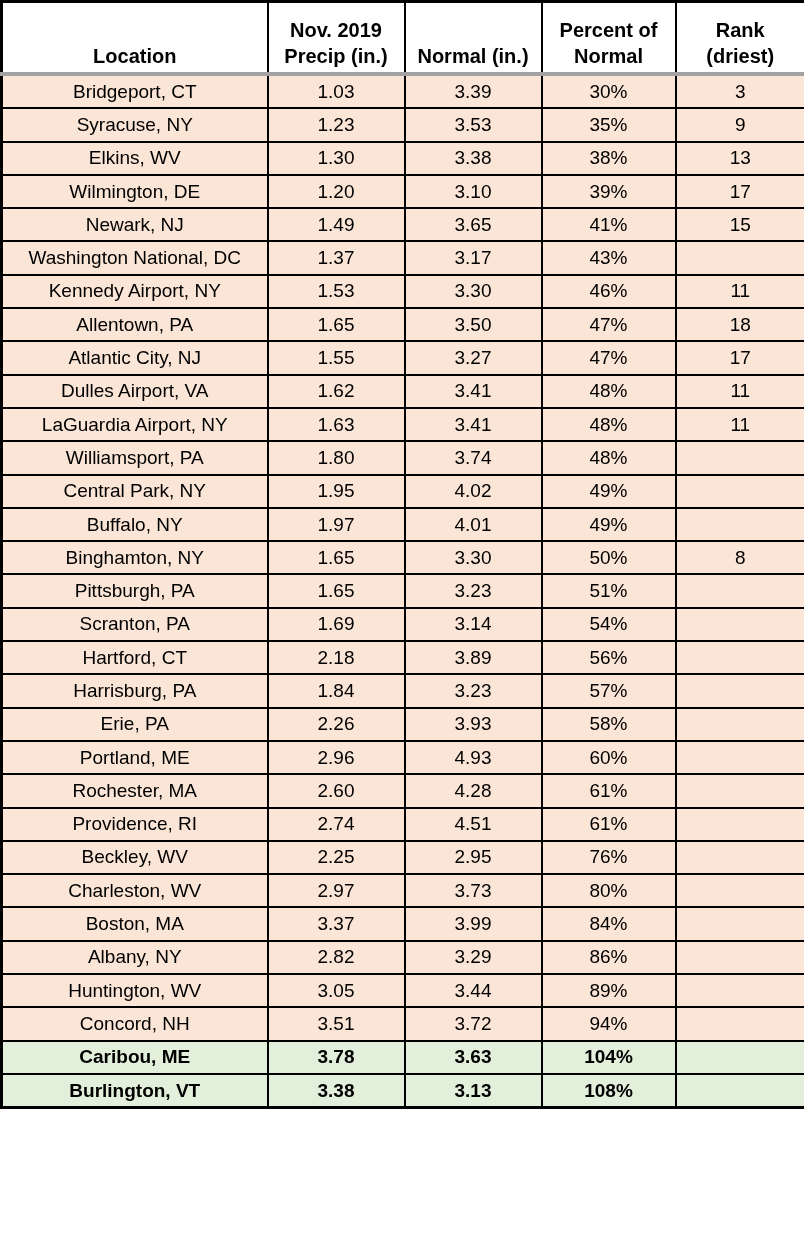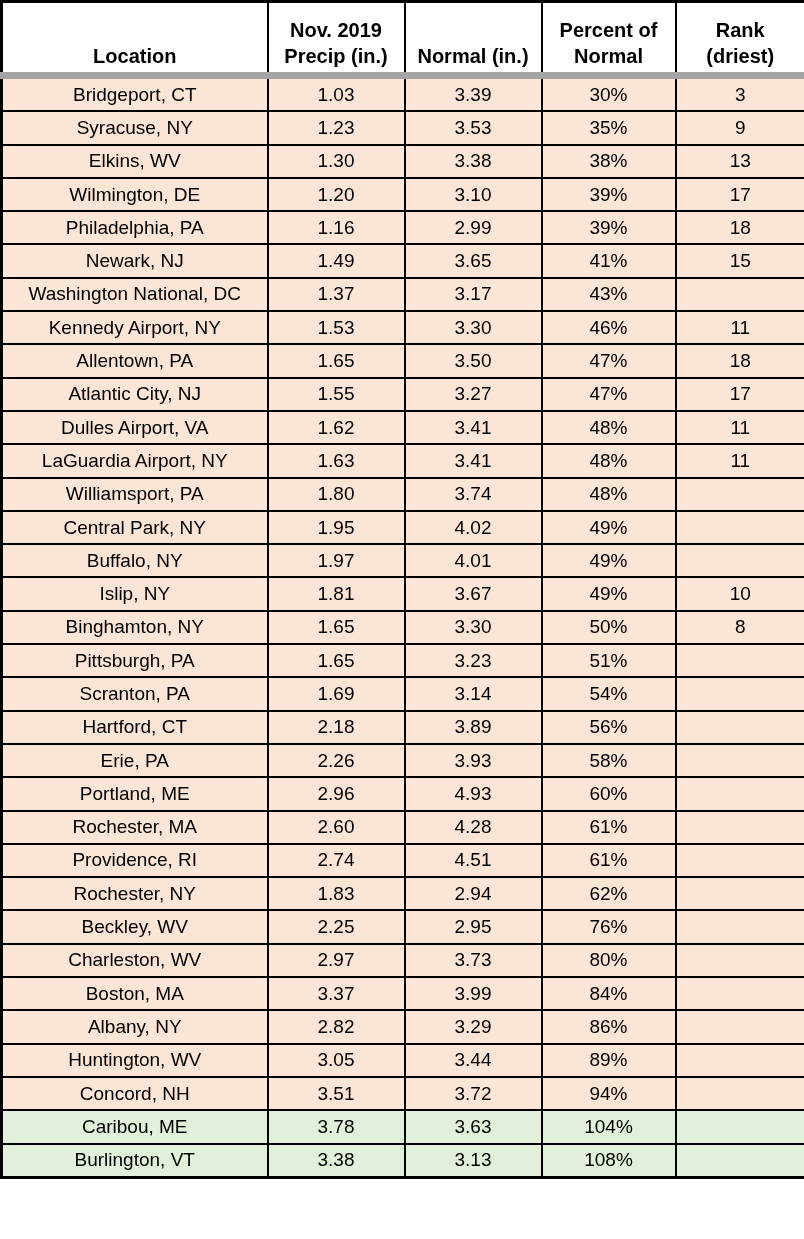--- a/index.html
+++ b/index.html
@@ -24,30 +24,30 @@
   }
   .precip-table thead th {
     background: var(--header-bg, #ffffff);
     font-weight: bold;
     font-size: 20px;
     line-height: 1.3;
     height: 66px;
     vertical-align: bottom;
     padding-bottom: 3px;
     white-space: pre-line;
-    border-bottom: 7px solid #a3a3a3;
+    border-bottom: 4px solid #a3a3a3;
   }
   .precip-table tbody td {
     font-size: 19px;
     height: 31.3px;
     vertical-align: middle;
     white-space: nowrap;
   }
   .precip-table tbody tr.tone-below td { background: var(--below-color, #fbe5d6); }
-  .precip-table tbody tr.tone-above td { background: var(--above-color, #e2efda); }
+  .precip-table tbody tr.tone-above td { background: var(--above-color, #e2efda); font-weight: bold; }
 
   col.col-location { width: 266px; }
   col.col-precip   { width: 137px; }
   col.col-normal   { width: 137px; }
   col.col-percent  { width: 134px; }
   col.col-rank     { width: 130px; }
 </style>
 </head>
 <body>
 
@@ -94,27 +94,20 @@
         <td>13</td>
       </tr>
       <tr class="tone-below">
         <td>Wilmington, DE</td>
         <td>1.20</td>
         <td>3.10</td>
         <td>39%</td>
         <td>17</td>
       </tr>
       <tr class="tone-below">
-        <td>Philadelphia, PA</td>
-        <td>1.16</td>
-        <td>2.99</td>
-        <td>39%</td>
-        <td>18</td>
-      </tr>
-      <tr class="tone-below">
         <td>Newark, NJ</td>
         <td>1.49</td>
         <td>3.65</td>
         <td>41%</td>
         <td>15</td>
       </tr>
       <tr class="tone-below">
         <td>Washington National, DC</td>
         <td>1.37</td>
         <td>3.17</td>
@@ -171,27 +164,20 @@
         <td></td>
       </tr>
       <tr class="tone-below">
         <td>Buffalo, NY</td>
         <td>1.97</td>
         <td>4.01</td>
         <td>49%</td>
         <td></td>
       </tr>
       <tr class="tone-below">
-        <td>Islip, NY</td>
-        <td>1.81</td>
-        <td>3.67</td>
-        <td>49%</td>
-        <td>10</td>
-      </tr>
-      <tr class="tone-below">
         <td>Binghamton, NY</td>
         <td>1.65</td>
         <td>3.30</td>
         <td>50%</td>
         <td>8</td>
       </tr>
       <tr class="tone-below">
         <td>Pittsburgh, PA</td>
         <td>1.65</td>
         <td>3.23</td>
@@ -206,20 +192,27 @@
         <td></td>
       </tr>
       <tr class="tone-below">
         <td>Hartford, CT</td>
         <td>2.18</td>
         <td>3.89</td>
         <td>56%</td>
         <td></td>
       </tr>
       <tr class="tone-below">
+        <td>Harrisburg, PA</td>
+        <td>1.84</td>
+        <td>3.23</td>
+        <td>57%</td>
+        <td></td>
+      </tr>
+      <tr class="tone-below">
         <td>Erie, PA</td>
         <td>2.26</td>
         <td>3.93</td>
         <td>58%</td>
         <td></td>
       </tr>
       <tr class="tone-below">
         <td>Portland, ME</td>
         <td>2.96</td>
         <td>4.93</td>
@@ -231,27 +224,20 @@
         <td>2.60</td>
         <td>4.28</td>
         <td>61%</td>
         <td></td>
       </tr>
       <tr class="tone-below">
         <td>Providence, RI</td>
         <td>2.74</td>
         <td>4.51</td>
         <td>61%</td>
-        <td></td>
-      </tr>
-      <tr class="tone-below">
-        <td>Rochester, NY</td>
-        <td>1.83</td>
-        <td>2.94</td>
-        <td>62%</td>
         <td></td>
       </tr>
       <tr class="tone-below">
         <td>Beckley, WV</td>
         <td>2.25</td>
         <td>2.95</td>
         <td>76%</td>
         <td></td>
       </tr>
       <tr class="tone-below">

